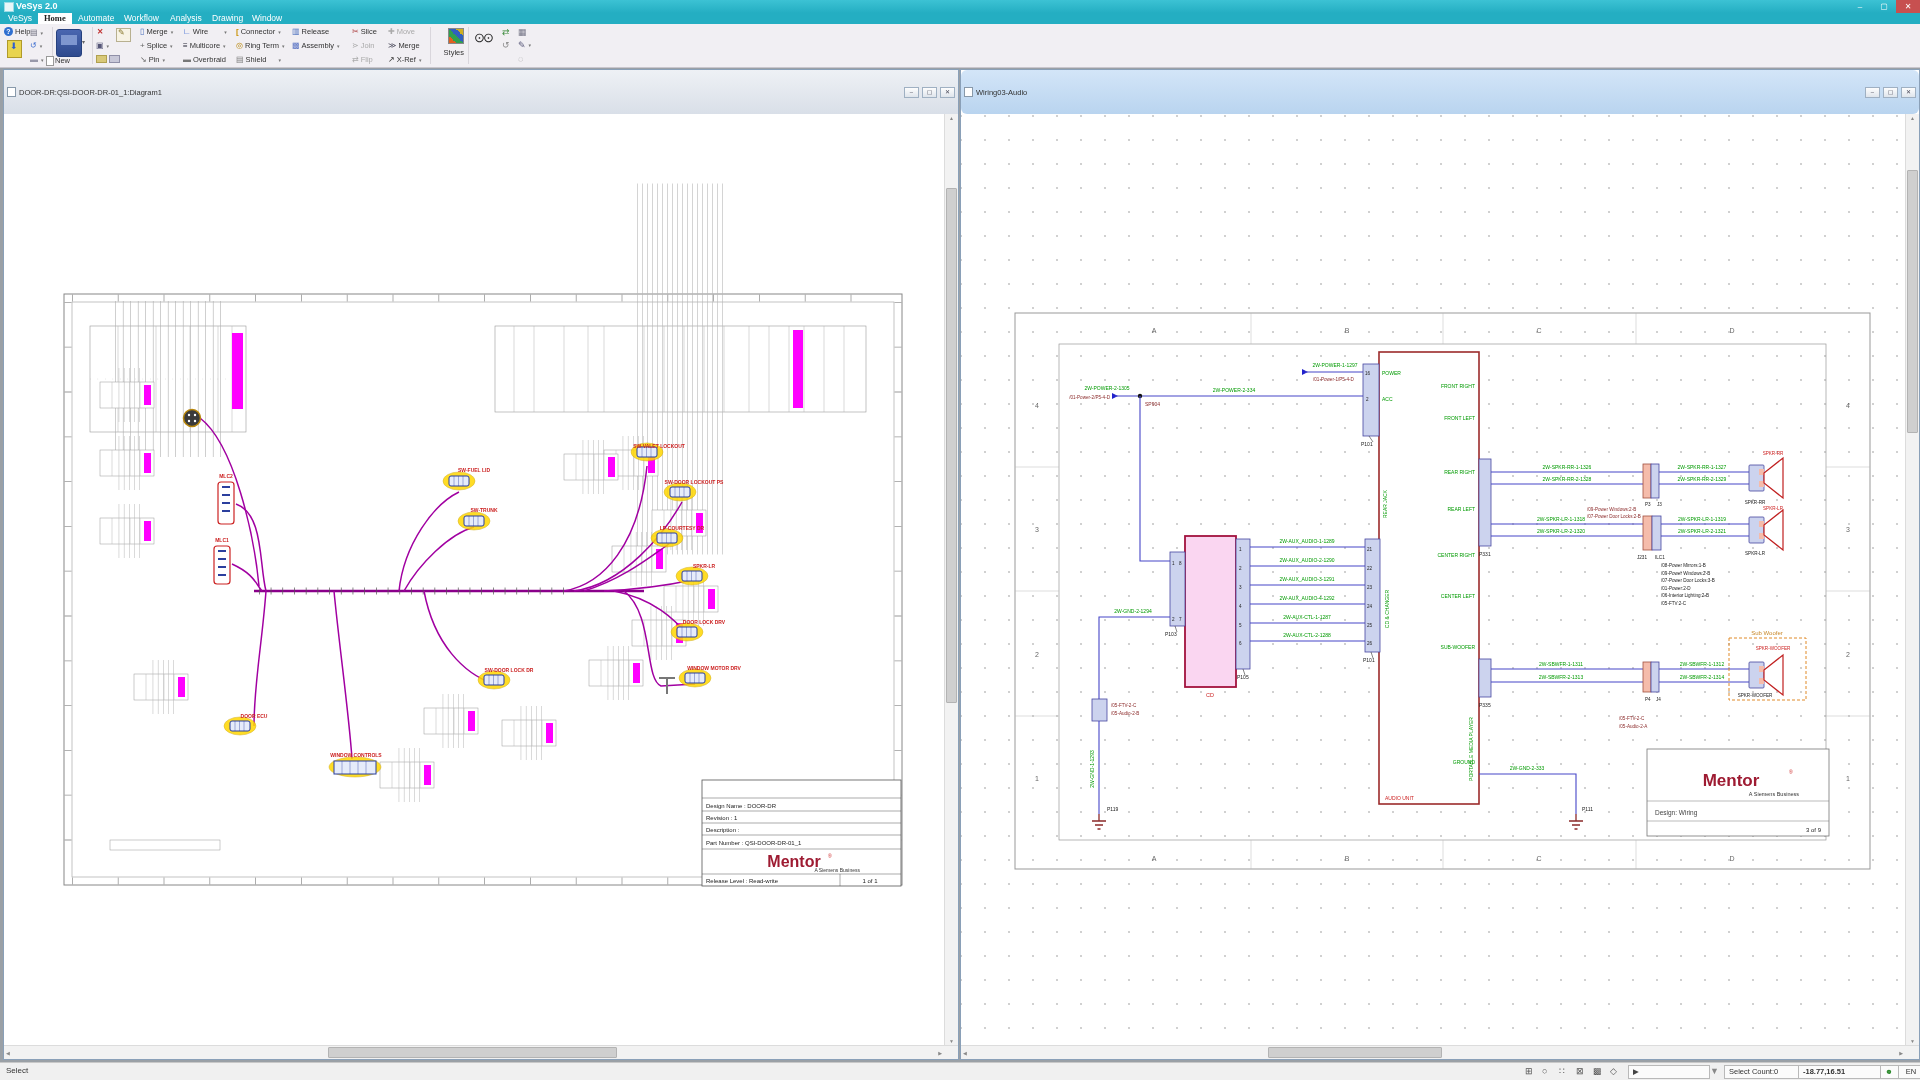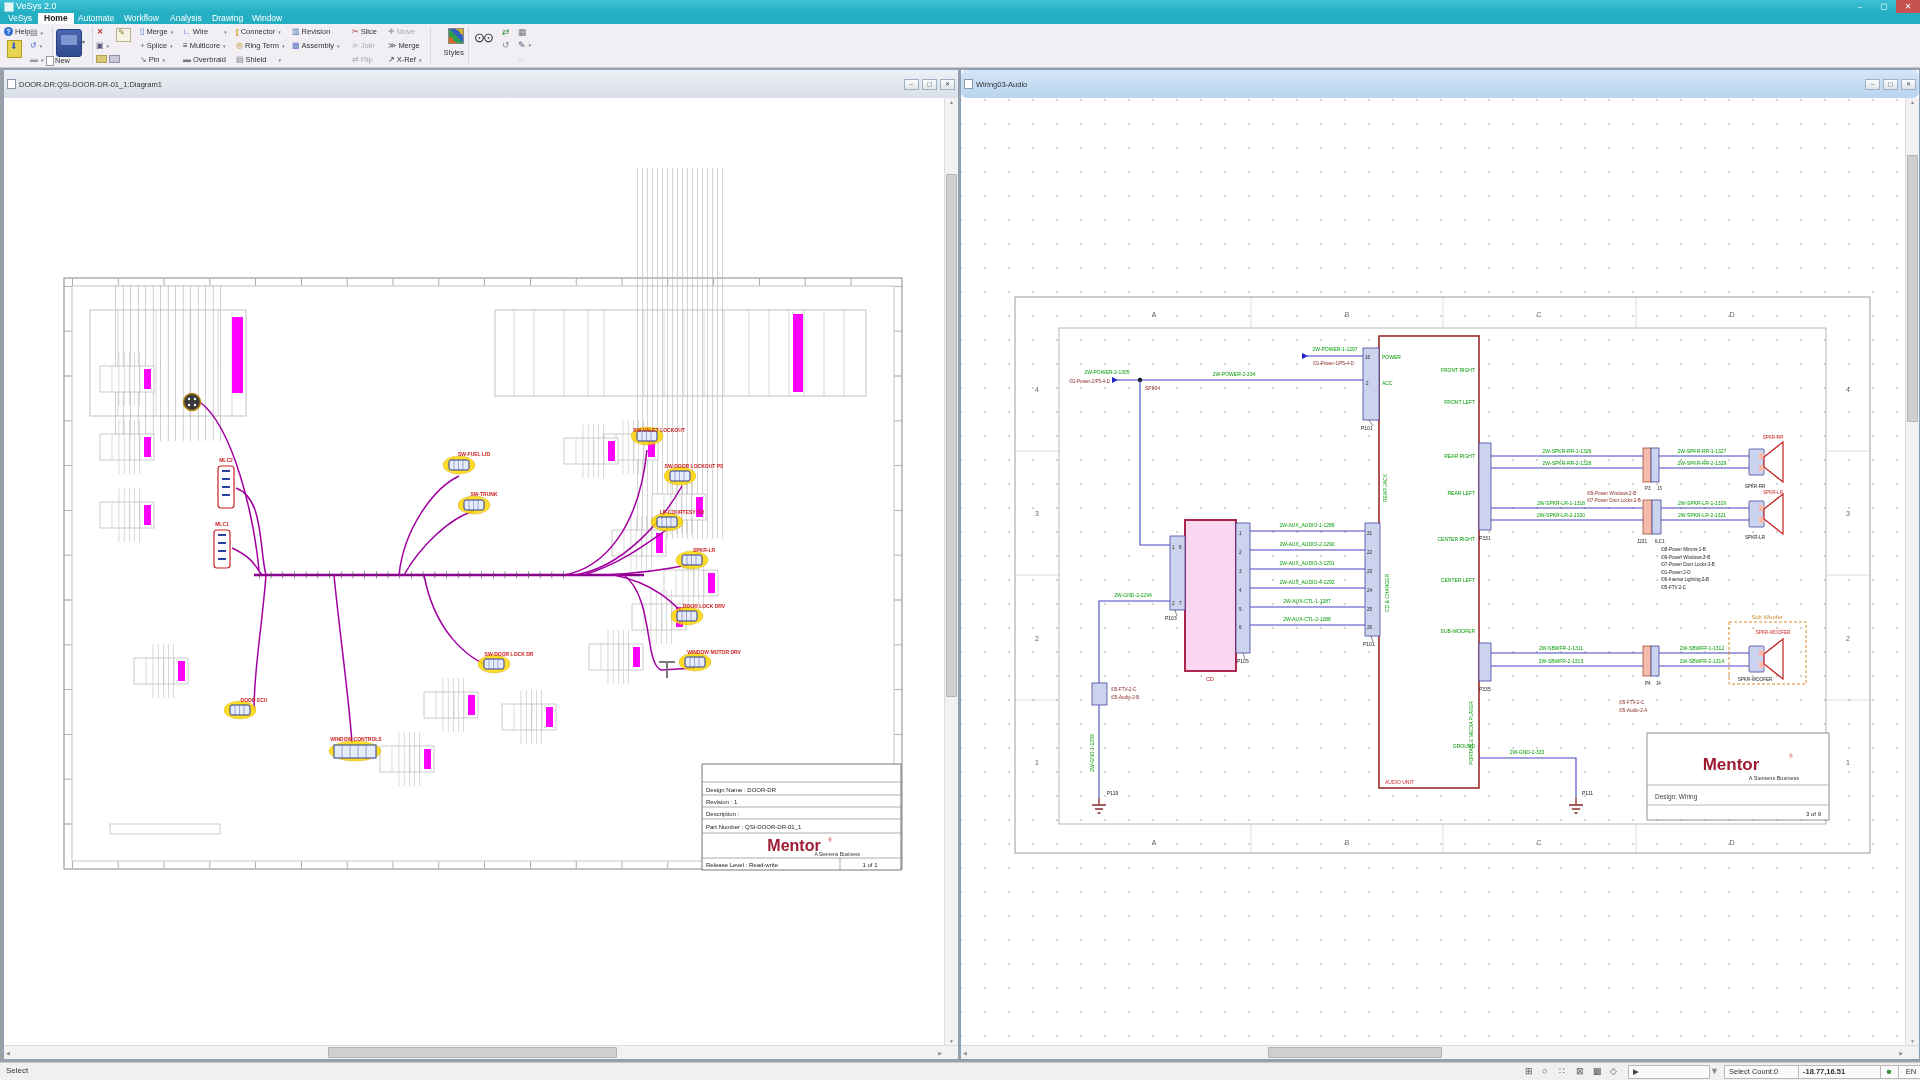--- a/index.html
+++ b/index.html
@@ -1,34 +1,34 @@
 <!DOCTYPE html>
 <html><head>
 <meta charset="utf-8">
 <style>
   html,body{margin:0;padding:0;width:1920px;height:1080px;overflow:hidden;
     font-family:"Liberation Sans",sans-serif;background:#9aa0a6;}
   .abs{position:absolute;}
   
   #titlebar{left:0;top:0;width:1920px;height:13px;background:linear-gradient(#3cc2d4,#24aec2);color:#fff;font-size:9px;}
-  #titlebar .t{position:absolute;left:16px;top:1px;}
+  #titlebar .t{position:absolute;left:16px;top:1px;font-weight:bold;}
   .winctl{position:absolute;top:0;height:13px;width:24px;text-align:center;font-size:8px;line-height:13px;color:#fff;}
   #menubar{left:0;top:13px;width:1920px;height:11px;background:#24aec2;font-size:8.5px;}
   .mtab{position:absolute;top:0;height:11px;line-height:11px;padding:0 6px;color:#fff;}
-  .mtab.active{background:#fff;color:#222;font-weight:bold;}
+  .mtab.active{background:#fff;color:#222;font-weight:bold;font-family:Liberation Serif, serif;}
   #ribbon{left:0;top:24px;width:1920px;height:43px;background:#f1eff3;border-bottom:1px solid #c9c6cd;}
   .rb{position:absolute;display:flex;align-items:center;gap:2px;font-size:7.5px;color:#333;height:11px;white-space:nowrap;}
   .rb .ic{font-size:8px;}
   .rb.dis{color:#aaa;}
   .dd{font-size:5px;color:#777;margin-left:1px;}
   .sep{position:absolute;top:3px;height:37px;border-left:1px solid #d9d6dc;}
   .hic{display:inline-block;width:9px;height:9px;border-radius:50%;background:#2f6fd0;color:#fff;font-size:7px;line-height:9px;text-align:center;font-weight:bold;}
   
   .win{position:absolute;top:69px;height:989px;border:1px solid #8aa0b8;background:#fff;display:flex;flex-direction:column;}
-  .wtb{height:12px;font-size:7.5px;color:#333;display:flex;align-items:center;padding:8px 3px;gap:3px;flex:0 0 12px;}
+  .wtb{height:12px;font-size:7.5px;color:#333;display:flex;align-items:center;padding:16px 3px;gap:3px;flex:0 0 12px;}
   .wtb.inactive{background:linear-gradient(#eef1f5,#d9dfe8);}
   .wtb.active{background:linear-gradient(#d3e5f8,#b9d4ef);border-radius:6px;}
   .wtb .sp{flex:1;}
   .wbtn{width:13px;height:9px;border:1px solid #9fb0c2;background:linear-gradient(#fdfdfd,#dfe5ec);
     font-size:6px;line-height:8px;text-align:center;color:#445;}
   .crow{flex:1;display:flex;min-height:0;}
   .canvas{flex:1;background:#fff;position:relative;overflow:hidden;}
   .canvas.dots{background-image:radial-gradient(#cdcdcd 0.7px, transparent 0.8px);background-size:24px 24px;background-position:12px 14px;}
   .vscroll{flex:0 0 13px;background:#f2f2f2;border-left:1px solid #dcdcdc;position:relative;}
   .hscroll{flex:0 0 13px;background:#f2f2f2;border-top:1px solid #dcdcdc;position:relative;}
@@ -121,21 +121,21 @@
       <span>Wire</span>
       <span class="dd" style="margin-left:14px;">▾</span>
     </div>
   <div class="rb" style="left:236px;top:2px;">
       <span class="ic" style="color:#c89000;font-weight:bold;">[</span>
       <span>Connector</span>
       <span class="dd">▾</span>
     </div>
   <div class="rb" style="left:292px;top:2px;">
       <span class="ic" style="color:#4a6fbd;">▥</span>
-      <span>Revision</span>
+      <span>Release</span>
     </div>
   <div class="rb" style="left:140px;top:16px;">
       <span class="ic" style="color:#666;">+</span>
       <span>Splice</span>
       <span class="dd">▾</span>
     </div>
   <div class="rb" style="left:183px;top:16px;">
       <span class="ic" style="color:#223;">≡</span>
       <span>Multicore</span>
       <span class="dd">▾</span>

